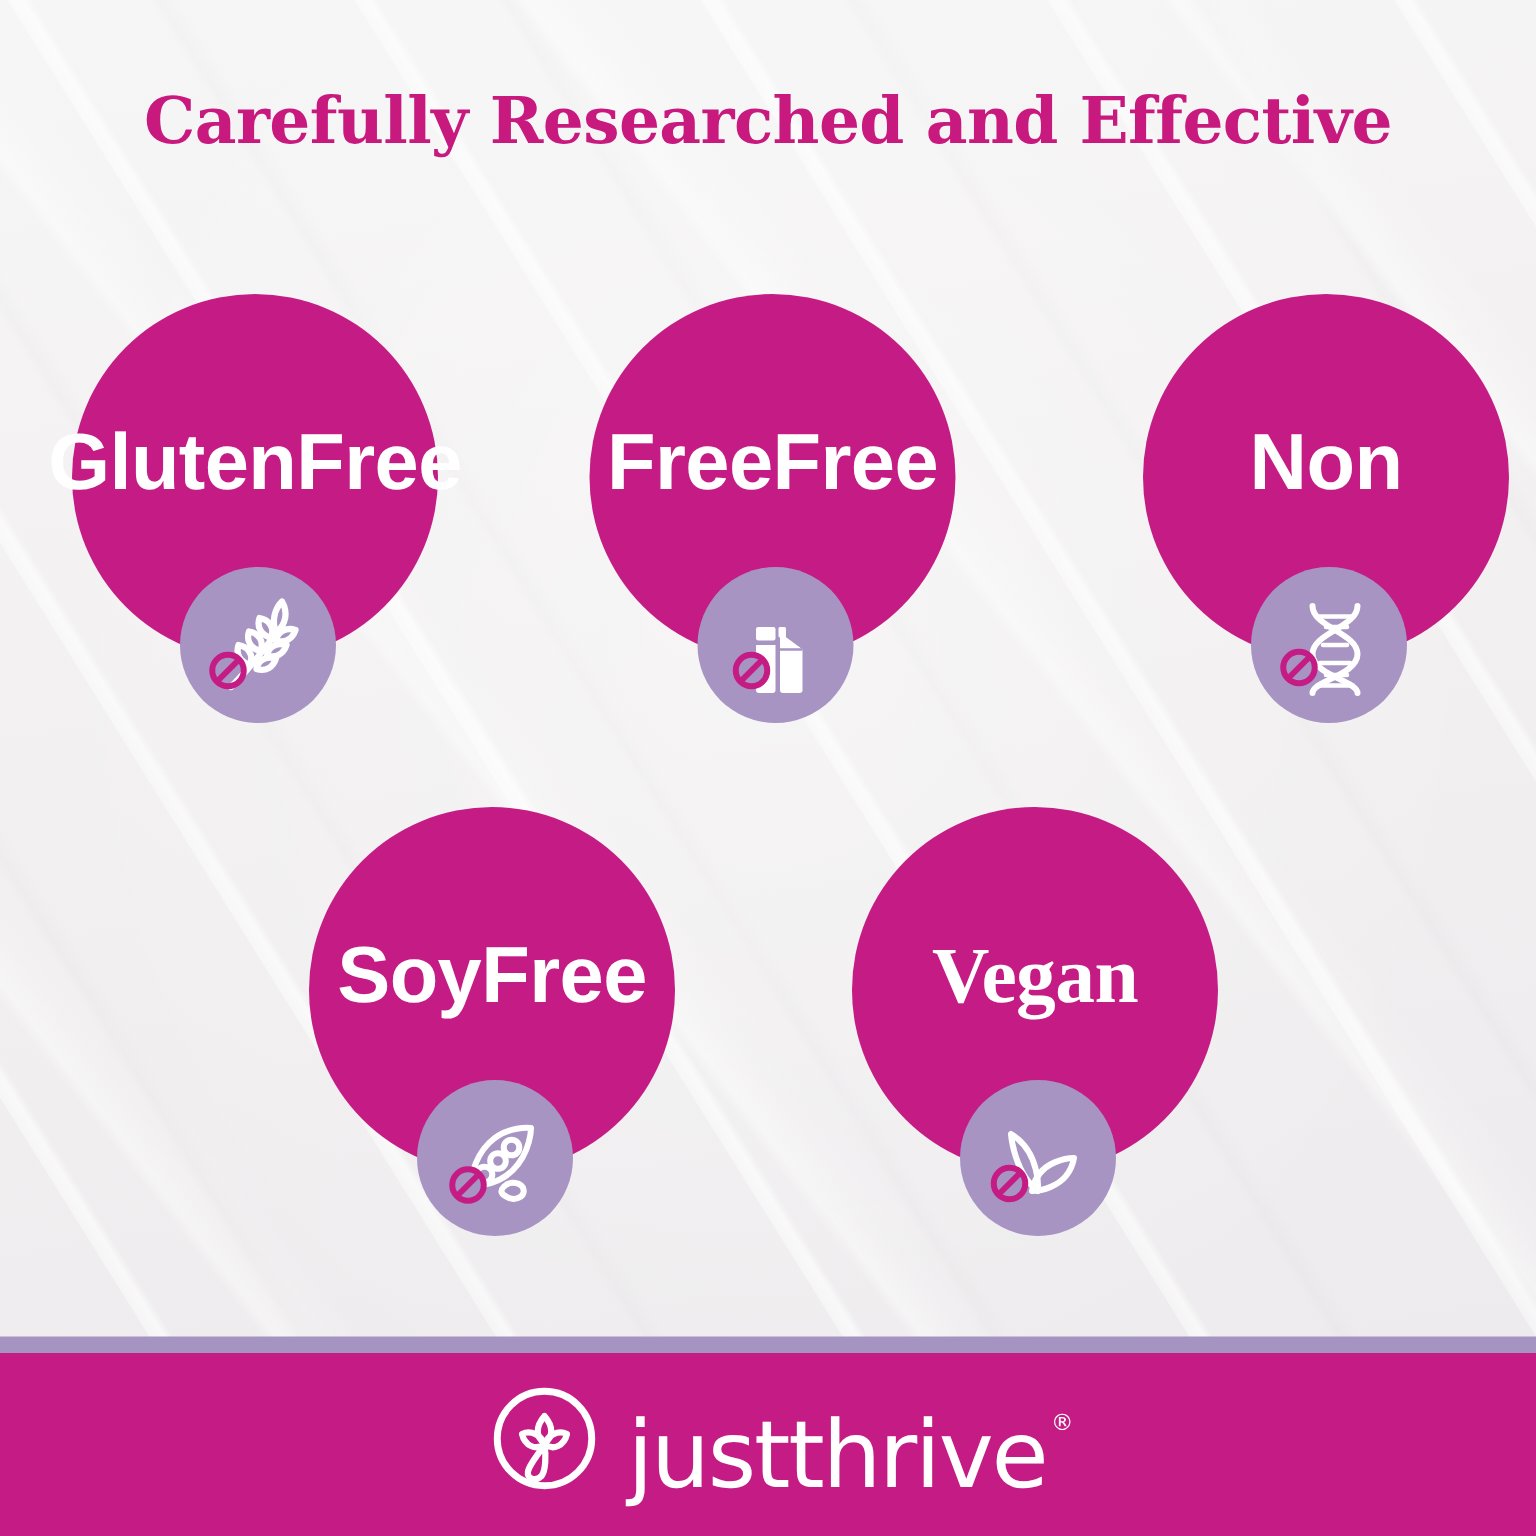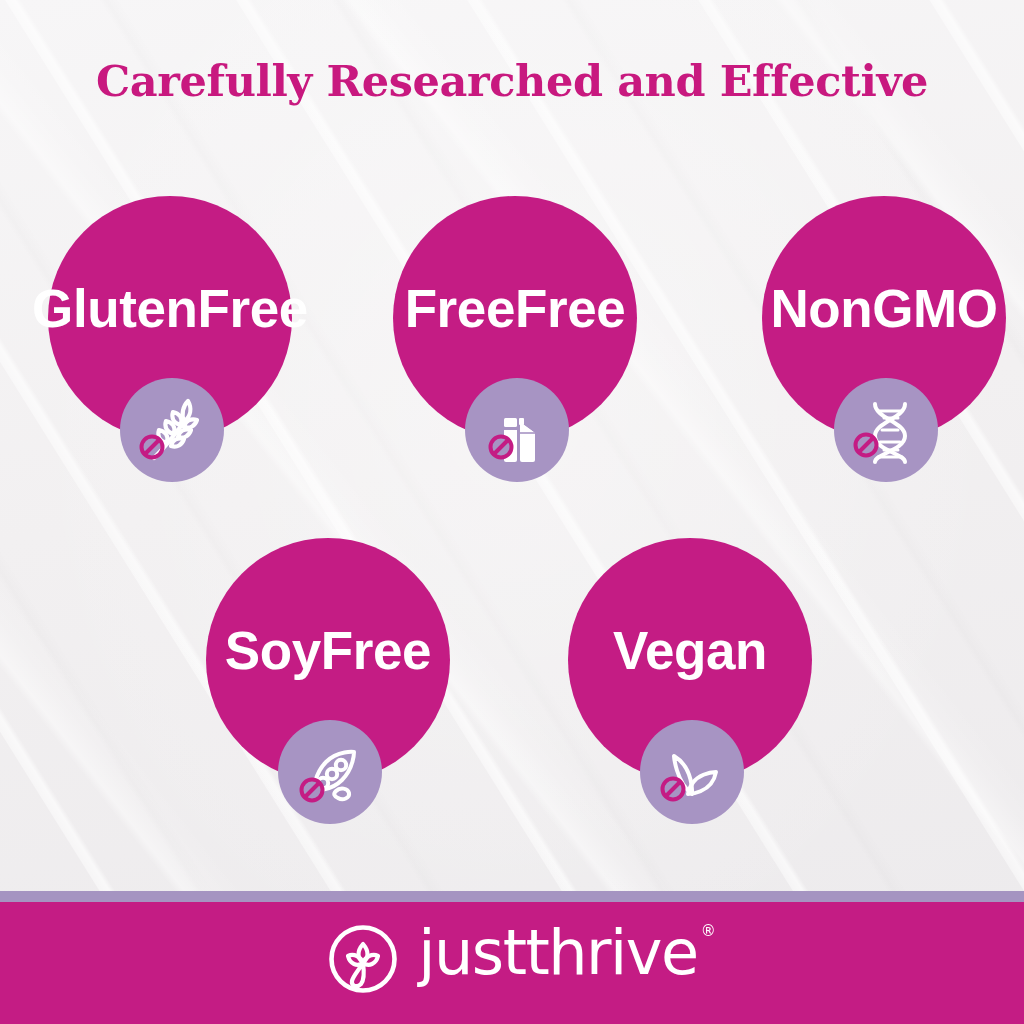--- a/index.html
+++ b/index.html
@@ -148,21 +148,21 @@
     top: 902px;
     width: 1024px;
     height: 122px;
     background: #c41c84;
     display: flex;
     align-items: center;
     justify-content: center;
   }
   #logo-lockup {
     display: flex;
-    align-items: flex-start;
+    align-items: flex-end;
     gap: 18px;
     transform: translateY(-2px);
   }
   #logo-wordmark {
     position: relative;
     color: #ffffff;
     font-size: 62px;
     font-weight: 400;
     letter-spacing: -1.5px;
     line-height: 1;
@@ -243,21 +243,20 @@
           <line x1="15.5" y1="61.5" x2="28.5" y2="48.5" stroke="#c41c84" stroke-width="4" stroke-linecap="round"></line>
         </g>
       </svg>
     </div>
   </div>
 
   <div class="badge" style="left:762px; top:196px;">
     <div class="disc"></div>
     <div class="disc-label">
       <span class="ln">Non</span>
-      <span class="ln">GMO</span>
     </div>
     <div class="icon-bubble">
       <svg width="76" height="76" viewBox="0 0 76 76" aria-hidden="true">
         <g fill="none" stroke="#ffffff" stroke-width="4" stroke-linecap="round">
           <path d="M27 12 C27 26 57 30 57 44 C57 58 27 62 27 70"></path>
           <path d="M57 12 C57 26 27 30 27 44 C27 58 57 62 57 70"></path>
           <line x1="30" y1="19" x2="54" y2="19" stroke-width="3"></line>
           <line x1="36" y1="26" x2="50" y2="26" stroke-width="3"></line>
           <line x1="34" y1="38" x2="50" y2="38" stroke-width="3"></line>
           <line x1="32" y1="50" x2="52" y2="50" stroke-width="3"></line>
@@ -291,21 +290,21 @@
           <path d="M44 57 C48 53 56 54 57 59 C58 64 51 67 46 64 C42 62 41 60 44 57 Z"></path>
         </g>
         <g>
           <circle cx="20" cy="56" r="10.5" fill="#a794c3" stroke="#c41c84" stroke-width="4"></circle>
           <line x1="13.5" y1="62.5" x2="26.5" y2="49.5" stroke="#c41c84" stroke-width="4" stroke-linecap="round"></line>
         </g>
       </svg>
     </div>
   </div>
 
-  <div class="badge" style="left:568px; top:538px;">
+  <div class="badge" style="left:568px; top:538px;font-family:Liberation Serif, serif;">
     <div class="disc"></div>
     <div class="disc-label">
       <span class="ln">Vegan</span>
 
     </div>
     <div class="icon-bubble">
       <svg width="76" height="76" viewBox="0 0 76 76" aria-hidden="true">
         <g fill="none" stroke="#ffffff" stroke-width="4" stroke-linecap="round" stroke-linejoin="round">
 
           <path d="M20 22 C20 22 22 48 38 60 C38 60 40 34 20 22 Z"></path>

